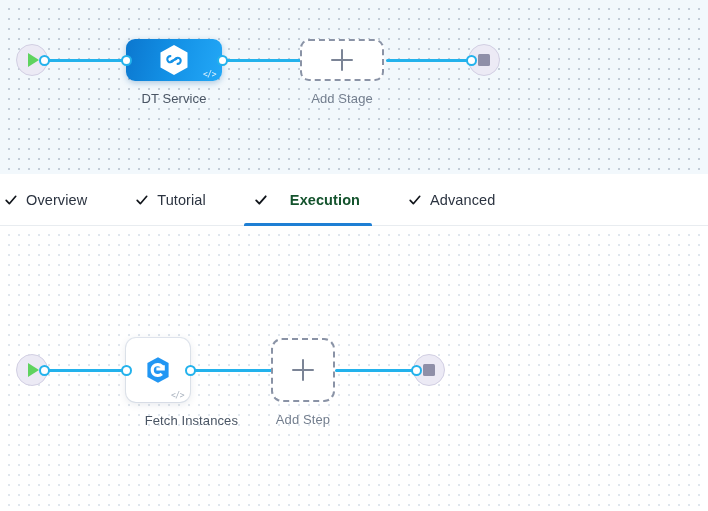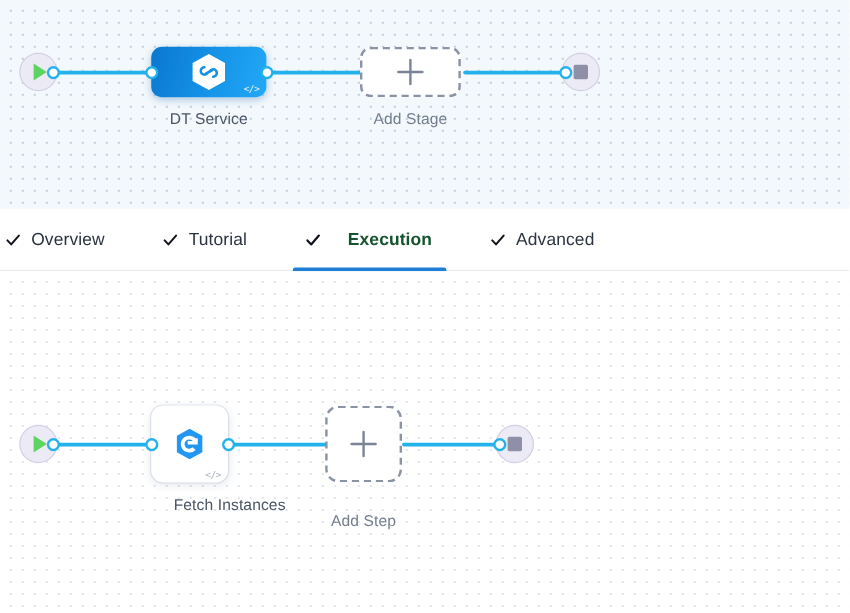--- a/index.html
+++ b/index.html
@@ -343,21 +343,21 @@
         </svg>
         <span class="code-badge dark">&lt;/&gt;</span>
       </div>
       <div class="port" style="left:121px; top:139px;"></div>
       <div class="port" style="left:185px; top:139px;"></div>
       <div class="caption" style="left:78px; top:187px; width:160px;text-align:right;">Fetch Instances</div>
 
       <div class="add-node add-step-node" style="left:271px; top:112px;">
         <div class="plus"></div>
       </div>
-      <div class="caption muted" style="left:223px; top:200px; width:160px;text-align:center;">Add Step</div>
+      <div class="caption muted" style="left:223px; top:186px; width:160px;text-align:center;">Add Step</div>
 
       <div class="term-node" style="left:413px; top:128px;">
         <div class="stop-sq"></div>
       </div>
       <div class="port" style="left:411px; top:139px;"></div>
 
     </div>
   </div>
 
 </div>

